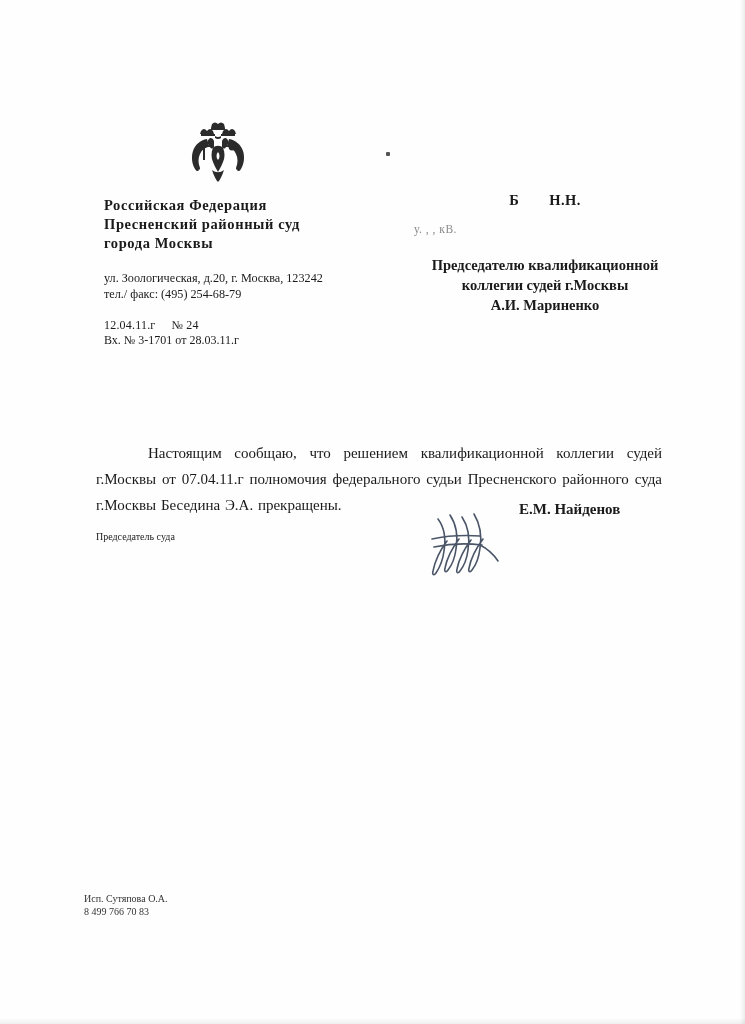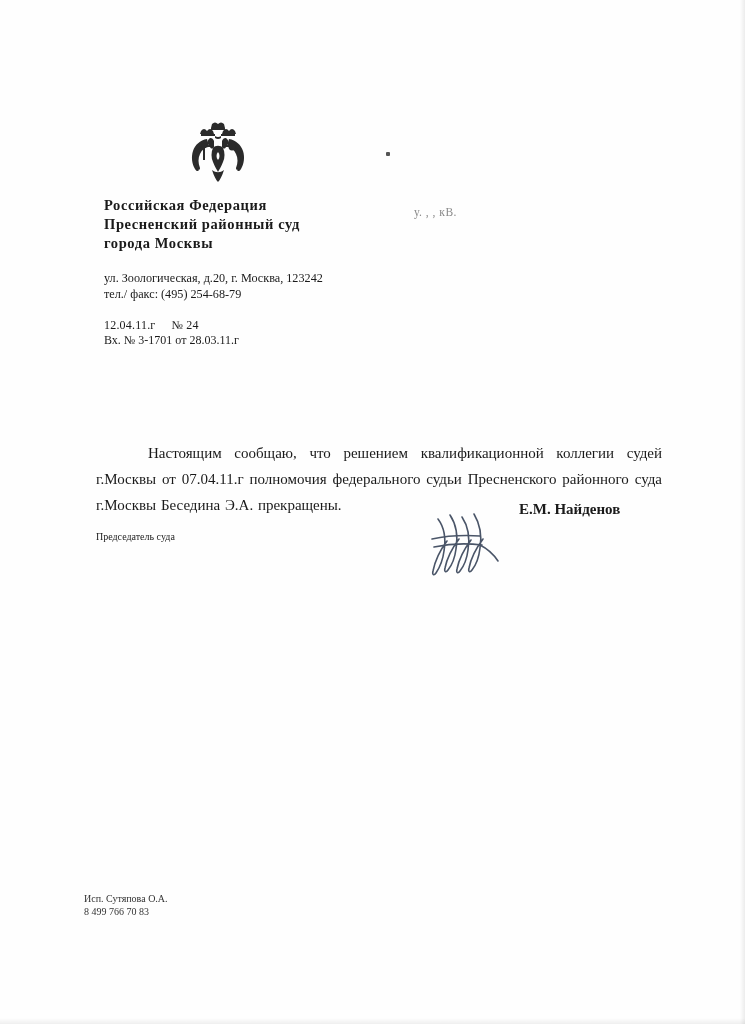--- a/index.html
+++ b/index.html
@@ -230,21 +230,29 @@
     </div>
     <div class="lh-nums">
       <div class="date-row">
         <span>12.04.11.г</span><span class="num">№ 24</span>
       </div>
       <div>Вх. № 3-1701 от 28.03.11.г</div>
     </div>
   </div>
 
   <div class="addressee">
+    <div class="addr-name">
+      <span>Б</span><span class="redacted-gap"></span><span>Н.Н.</span>
+    </div>
     <div class="addr-street">у.                                ,        , кВ.</div>
+    <div class="addr-to">
+      <div>Председателю квалификационной</div>
+      <div>коллегии судей г.Москвы</div>
+      <div>А.И. Мариненко</div>
+    </div>
   </div>
 
   <div class="body-text">Настоящим сообщаю, что решением квалификационной коллегии судей г.Москвы от 07.04.11.г полномочия федерального судьи Пресненского районного суда г.Москвы Беседина Э.А. прекращены.</div>
 
   <div class="sign-title">Председатель суда</div>
 
   <div class="signature">
     <svg viewBox="0 0 110 80" xmlns="http://www.w3.org/2000/svg" aria-hidden="true">
       <g fill="none" stroke="#4a5568" stroke-width="1.6" stroke-linecap="round">
         <path d="M14 14 c6 8 8 20 6 32 c-1 8 -4 16 -8 22 c-2 3 -4 2 -3 -2 c2 -10 8 -22 14 -30"></path>

